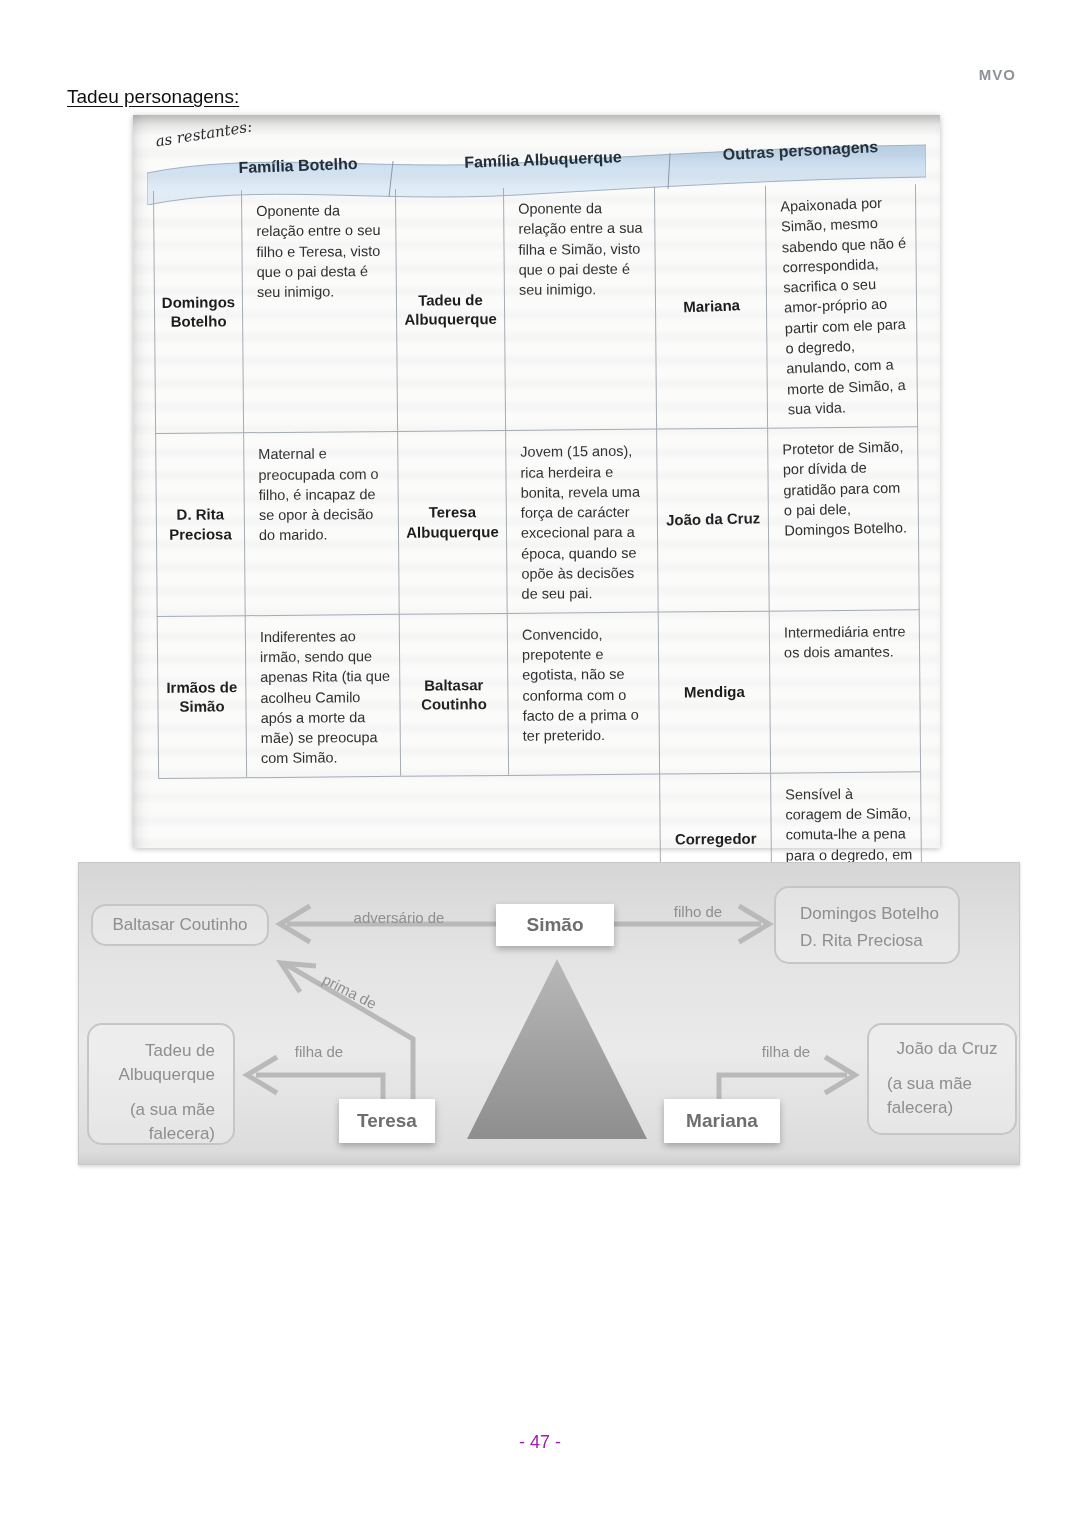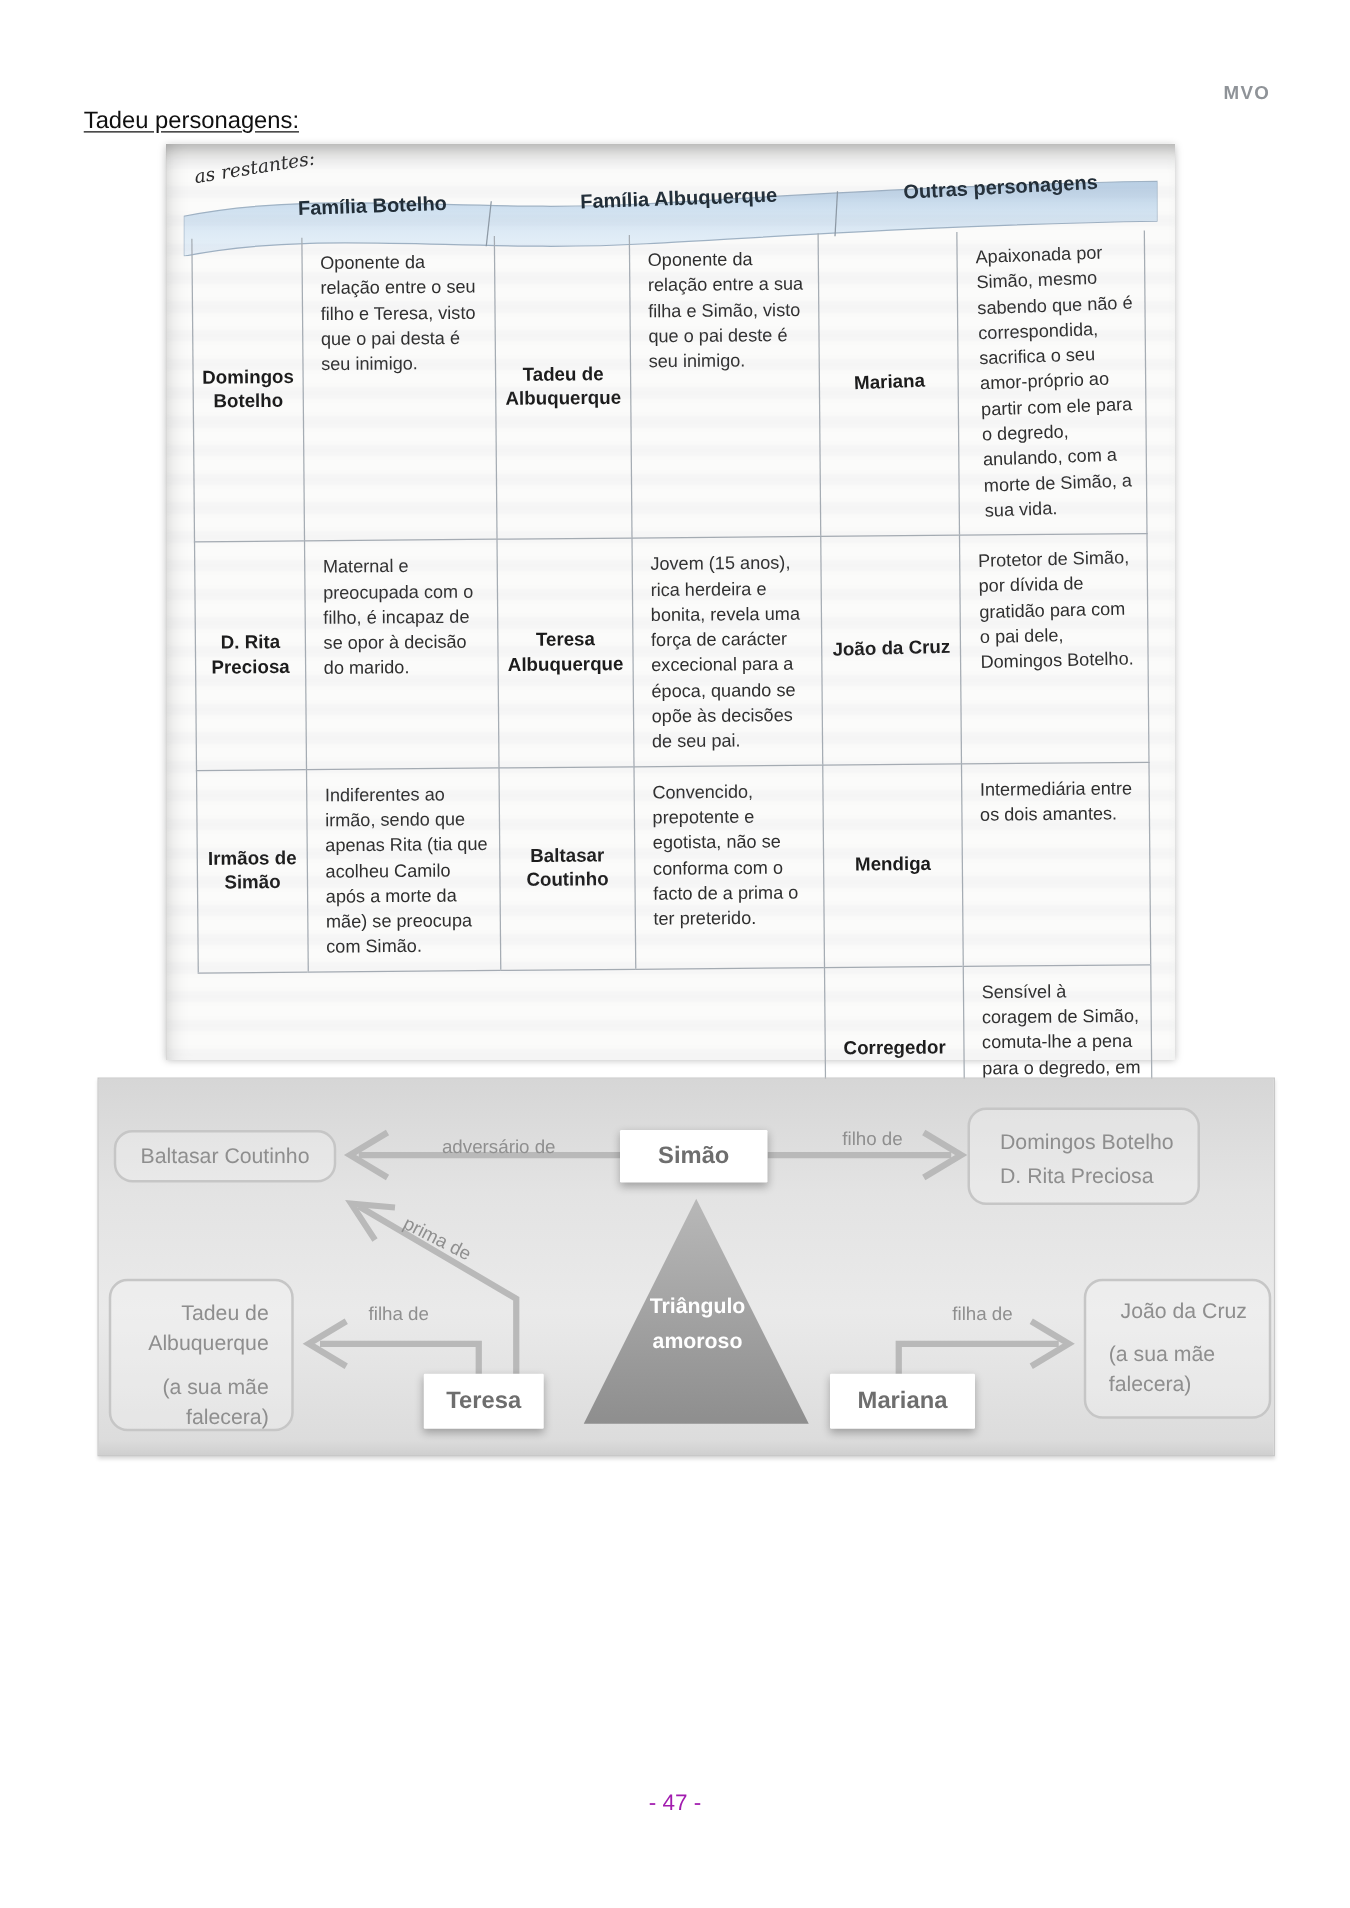--- a/index.html
+++ b/index.html
@@ -182,24 +182,20 @@
       <polyline points="334,240 334,176 208,102"></polyline>
       <polyline points="221,129 202,100 237,103"></polyline>
       <polyline points="304,240 304,212 177,212"></polyline>
       <polyline points="198,194 168,212 198,230"></polyline>
       <polyline points="640,240 640,212 768,212"></polyline>
       <polyline points="746,194 776,212 746,230"></polyline>
     </g>
     <path d="M478,96 L568,276 L388,276 Z" fill="url(#tg)"></path>
   </svg>
 
-  <div class="tri-text">
-    <span style="display:block">Triângulo</span>
-    <span style="display:block">amoroso</span>
-  </div>
 
   <div class="node ghost center-flex node-baltasar">
     <span>Baltasar Coutinho</span>
   </div>
   <div class="node white node-simao">
     <span>Simão</span>
   </div>
   <div class="node ghost node-parents">
     <span style="display:block">Domingos Botelho</span>
     <span style="display:block">D. Rita Preciosa</span>

